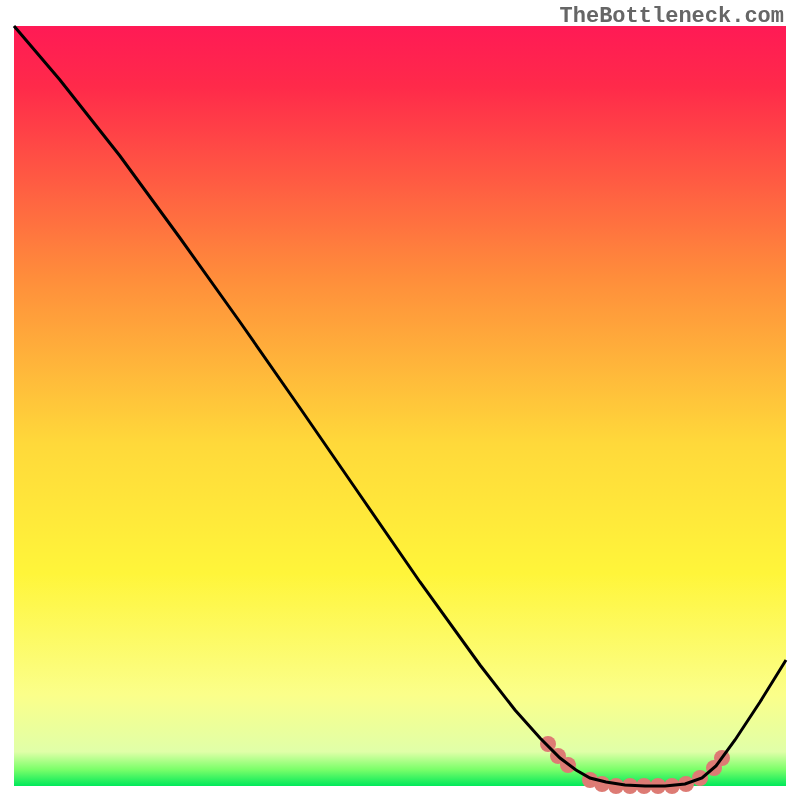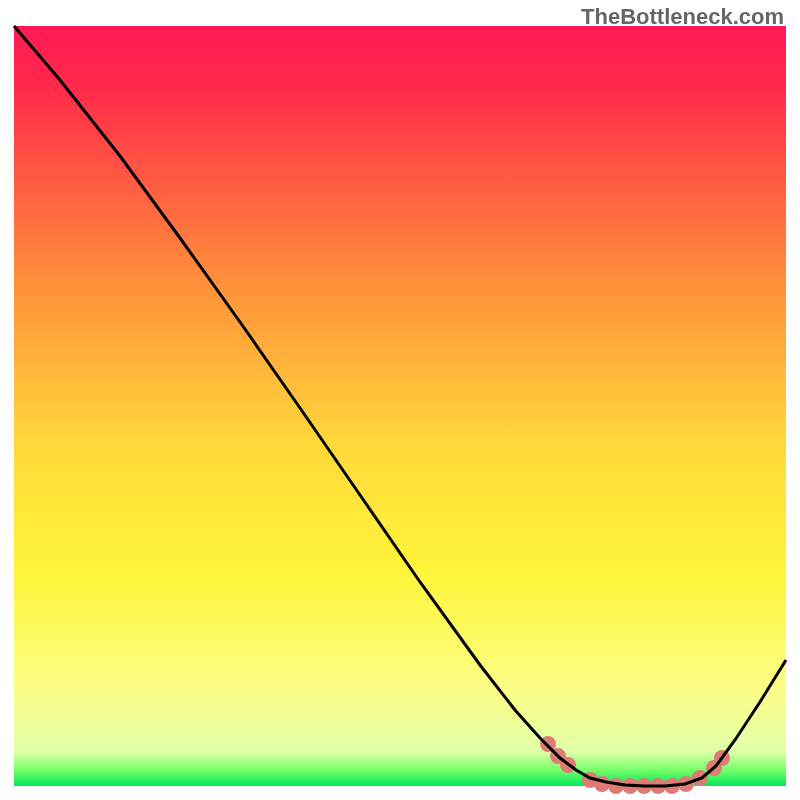--- a/index.html
+++ b/index.html
@@ -8,21 +8,21 @@
     width: 800px;
     height: 800px;
     background: #ffffff;
     position: relative;
     overflow: hidden;
   }
   .watermark {
     position: absolute;
     top: 4px;
     right: 16px;
-    font-family: Liberation Sans, sans-serif;
+    font-family: Liberation Mono, monospace;
     font-size: 22px;
     font-weight: bold;
     color: #666666;
     z-index: 10;
   }
   svg {
     position: absolute;
     top: 0;
     left: 0;
   }

